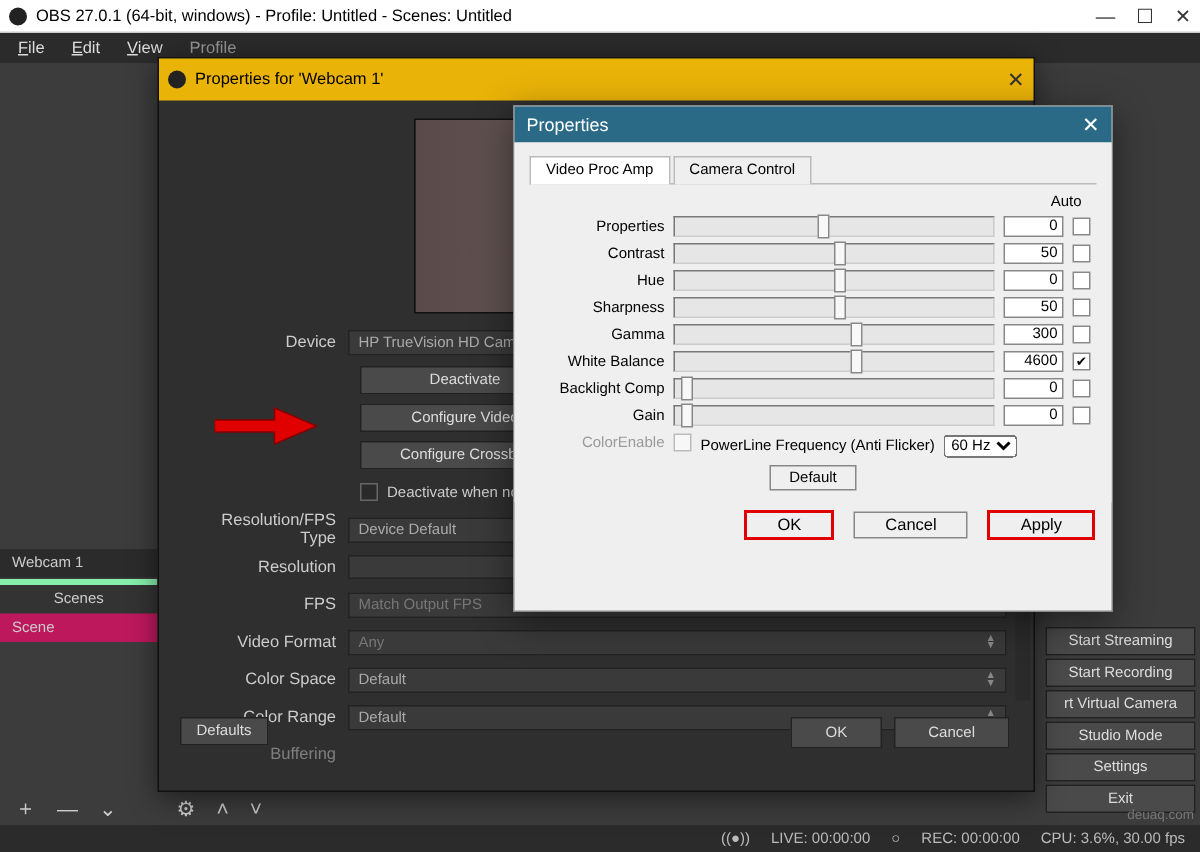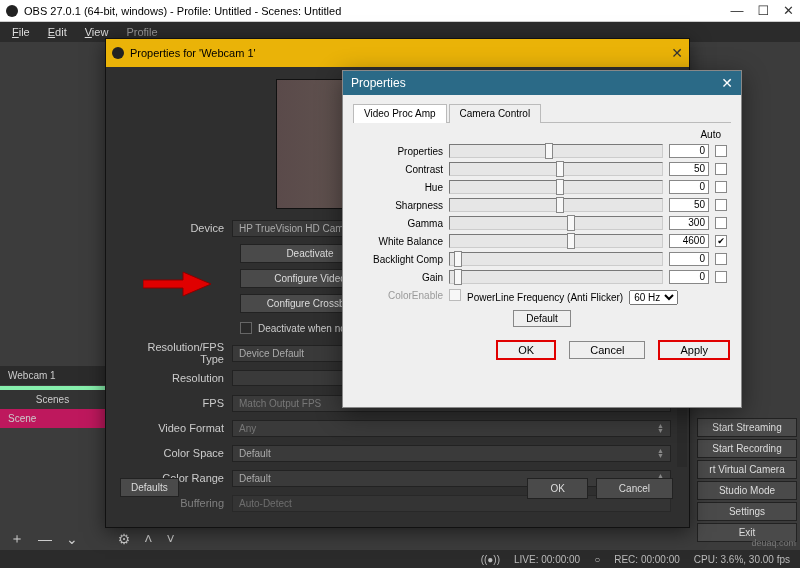--- a/index.html
+++ b/index.html
@@ -247,25 +247,20 @@
             <span>Default</span>
             <span class="arrows">
               <span>▲</span>
               <span>▼</span>
             </span>
           </div>
         </div>
     </div>
     <div class="row" style="opacity:.5">
       <div class="lbl">Buffering</div>
-      <div class="ctl">
-          <div class="select">
-            <span>Auto-Detect</span>
-          </div>
-        </div>
     </div>
   </div>
 
   <div class="scroll-track">
       <div class="scroll-thumb"></div>
     </div>
   <div class="defaults-bar">
       <div class="btn">Defaults</div>
     </div>
   <div class="ok-cancel">

